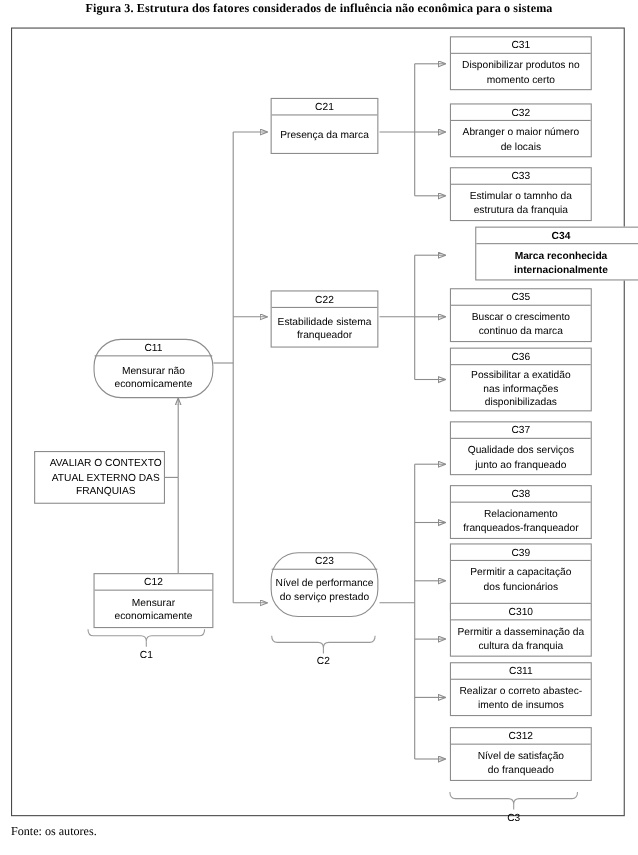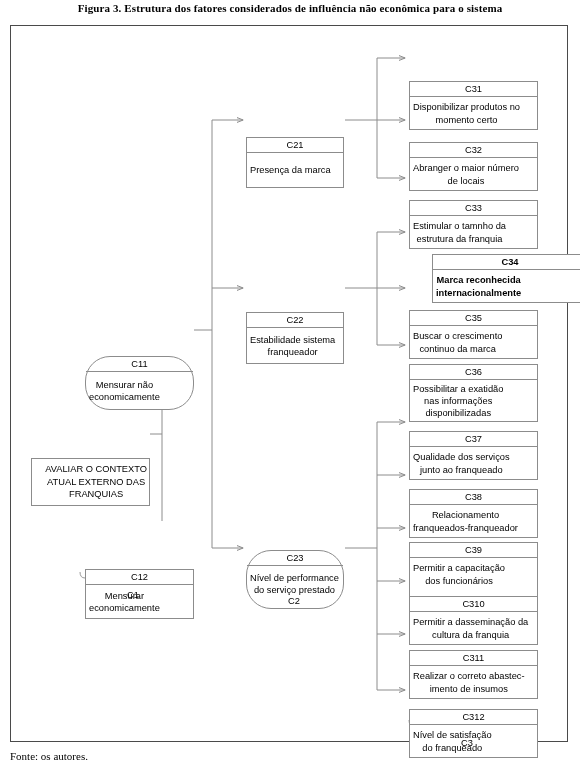--- a/index.html
+++ b/index.html
@@ -18,26 +18,26 @@
 
   
   #footer{position:absolute;left:10px;top:750px;
           font-family:"Liberation Serif", serif;font-size:11px;color:#000;}
 
   
   #canvas{position:absolute;left:0;top:0;width:580px;height:777px;}
 
   
   .node{position:absolute;box-sizing:border-box;border:1px solid #8c8c8c;
-        background:#fff;color:#000;margin-top:48px;}
+        background:#fff;color:#000;}
   .node .hdr{box-sizing:border-box;border-bottom:1px solid #8c8c8c;
              text-align:center;font-size:9.3px;line-height:15px;height:15px;
              white-space:nowrap;overflow:hidden;}
   .node .bdy{box-sizing:border-box;display:flex;align-items:center;
-             justify-content:flex-start;text-align:center;font-size:9.3px;
+             justify-content:center;text-align:center;font-size:9.3px;
              line-height:12.2px;padding:1px 3px;}
   .node.plain{display:flex;align-items:center;justify-content:flex-end;
               text-align:center;font-size:9.3px;line-height:12.4px;padding:2px;}
 
   
   svg#wires{position:absolute;left:0;top:0;width:580px;height:777px;
             overflow:visible;pointer-events:none;}
   svg#wires path,svg#wires line{fill:none;stroke:#8c8c8c;stroke-width:1;}
   svg#wires .brace{stroke:#9a9a9a;stroke-width:1;}
   svg#wires .arrowline{stroke:#8c8c8c;stroke-width:1;}

